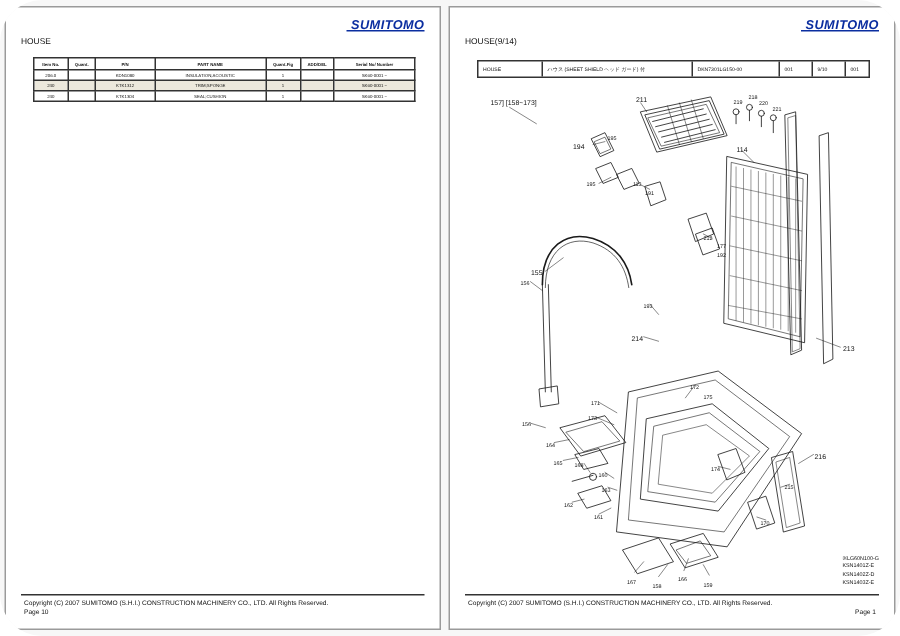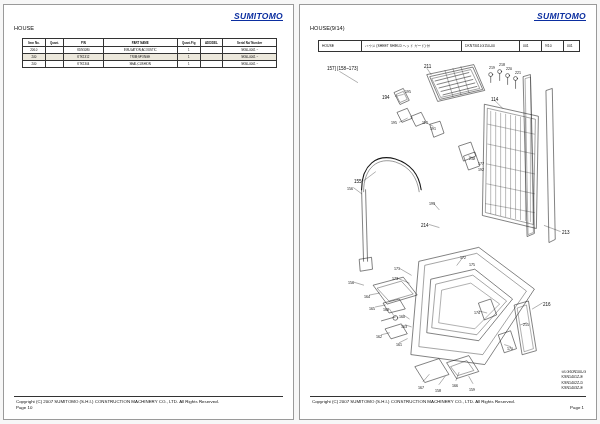--- a/index.html
+++ b/index.html
@@ -6,20 +6,21 @@
   html, body {
     margin: 0; padding: 0;
     background: #ffffff;
     font-family: "Liberation Sans", sans-serif;
   }
   #page {
     position: relative;
     width: 600px; height: 424px;
     background: #f7f7f7;
     overflow: hidden;
+    border-radius: 28px;
   }
   .sheet {
     position: absolute;
     top: 4px;
     height: 416px;
     background: #ffffff;
     border: 1px solid #9a9a9a;
     overflow: hidden;
   }
   .sheet-left  { left: 3px;   width: 291px; }

